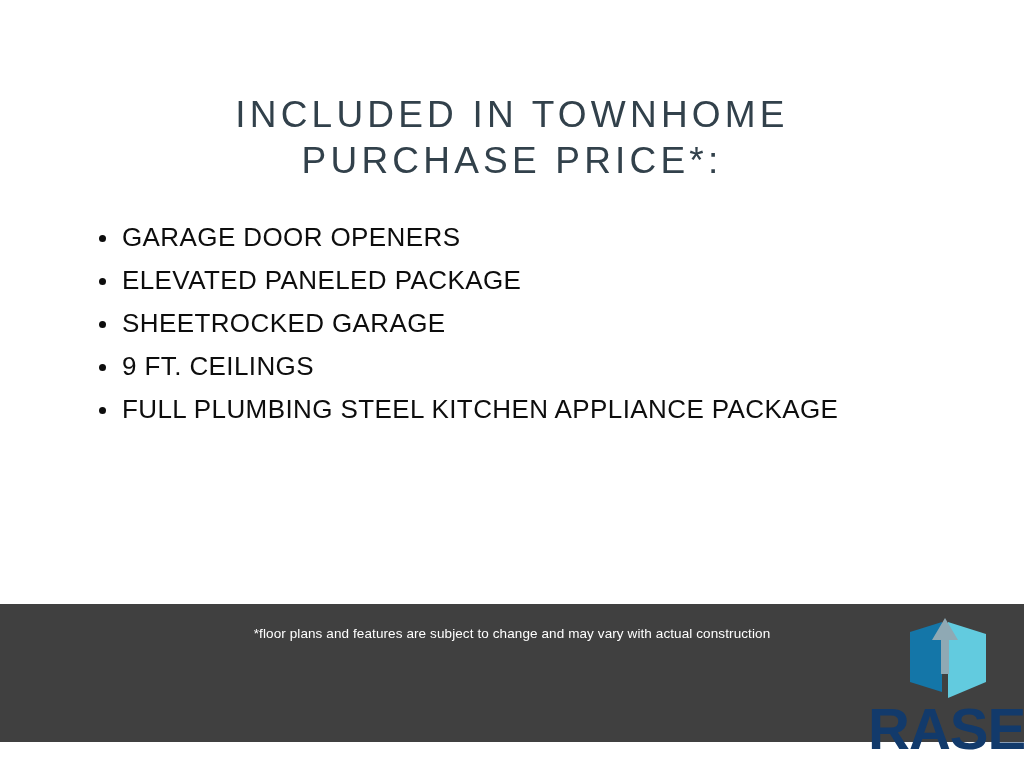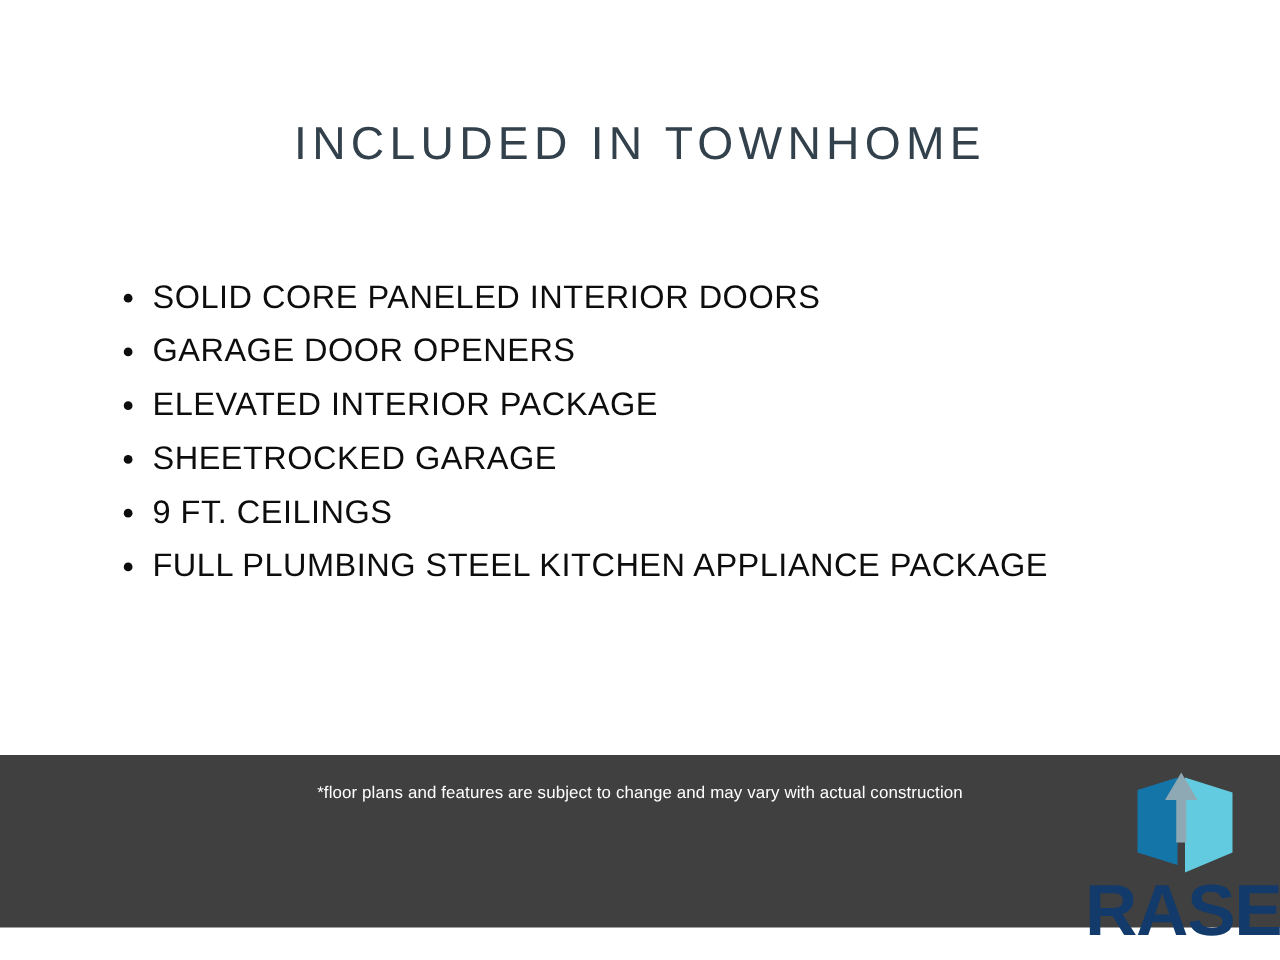--- a/index.html
+++ b/index.html
@@ -128,34 +128,31 @@
     white-space: nowrap;
   }
 </style>
 </head>
 <body>
 
 <div id="slide">
 
   <div id="title-block">
     <span class="title-line">INCLUDED IN TOWNHOME</span>
+    <span class="title-line">PURCHASE PRICE*:</span>
   </div>
 
   <ul id="feature-list">
-    <li>
-      <span class="bullet-dot"></span>
-      <span>SOLID CORE PANELED INTERIOR DOORS</span>
-    </li>
     <li>
       <span class="bullet-dot"></span>
       <span>GARAGE DOOR OPENERS</span>
     </li>
     <li>
       <span class="bullet-dot"></span>
-      <span>ELEVATED INTERIOR PACKAGE</span>
+      <span>ELEVATED PANELED PACKAGE</span>
     </li>
     <li>
       <span class="bullet-dot"></span>
       <span>SHEETROCKED GARAGE</span>
     </li>
     <li>
       <span class="bullet-dot"></span>
       <span>9 FT. CEILINGS</span>
     </li>
     <li>

